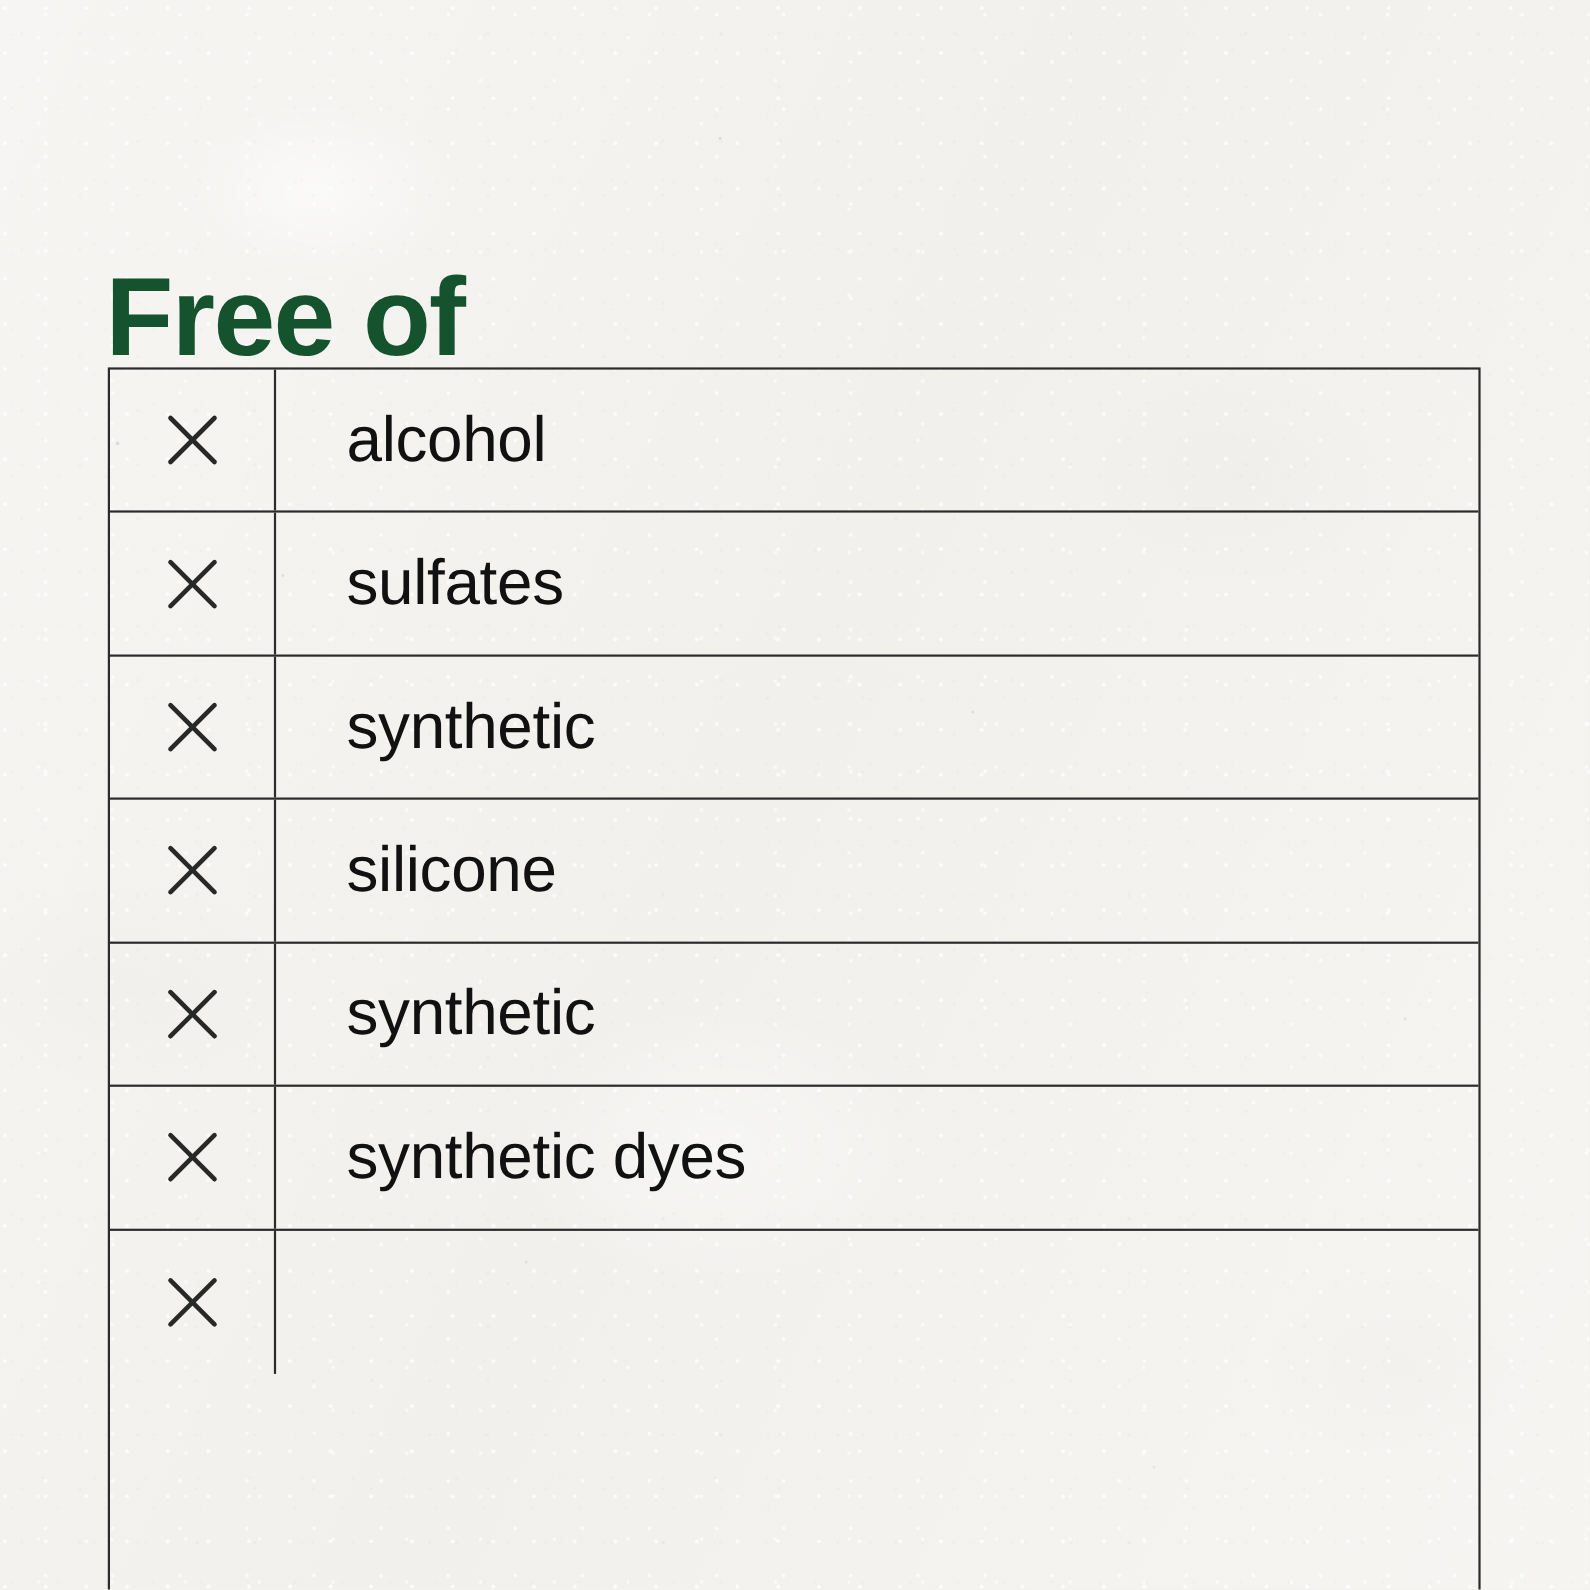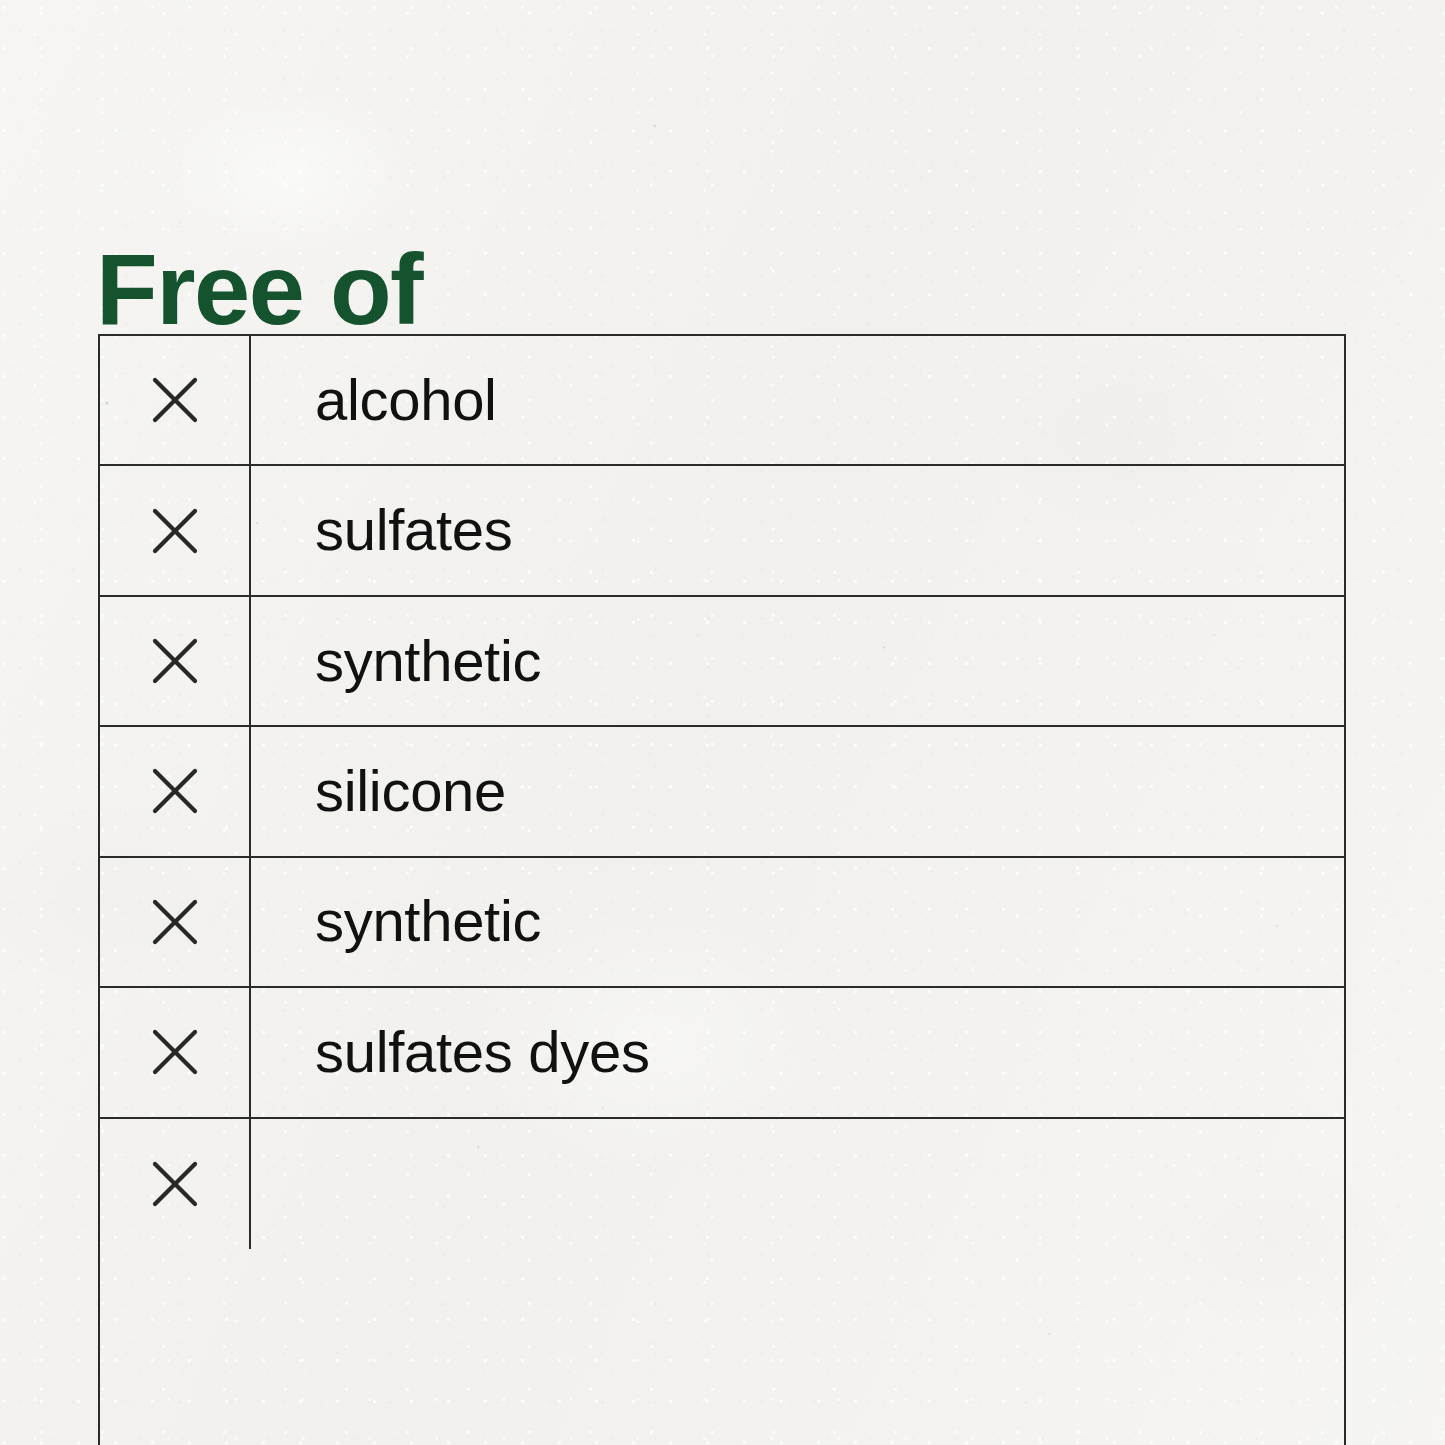--- a/index.html
+++ b/index.html
@@ -209,21 +209,21 @@
     </div>
 
     <div class="table-row">
       <div class="mark-cell">
         <svg class="x-icon" viewBox="0 0 50 50">
           <line x1="5" y1="5" x2="45" y2="45"></line>
           <line x1="45" y1="5" x2="5" y2="45"></line>
         </svg>
       </div>
       <div class="label-cell">
-        <span class="label-text">sulfates dyes</span>
+        <span class="label-text">synthetic dyes</span>
       </div>
     </div>
 
     <div class="table-row">
       <div class="mark-cell">
         <svg class="x-icon" viewBox="0 0 50 50">
           <line x1="5" y1="5" x2="45" y2="45"></line>
           <line x1="45" y1="5" x2="5" y2="45"></line>
         </svg>
       </div>

